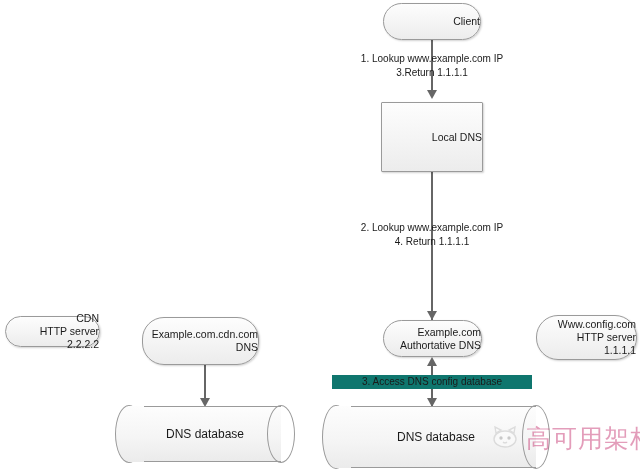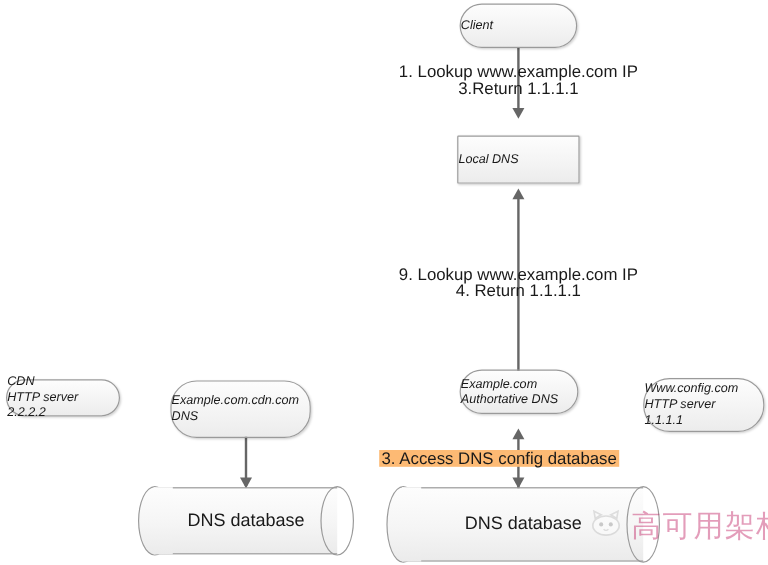--- a/index.html
+++ b/index.html
@@ -15,30 +15,29 @@
     font-family: "Liberation Sans", "DejaVu Sans", sans-serif;
     overflow: hidden;
   }
 
   
   .node {
     position: absolute;
     box-sizing: border-box;
     display: flex;
     flex-direction: column;
-    align-items: flex-start;
+    align-items: flex-end;
     justify-content: center;
     text-align: center;
     color: #1a1a1a;
     font-size: 10.5px;
     line-height: 13px;
     background: linear-gradient(180deg, #fdfdfd 0%, #f4f4f4 55%, #ececec 100%);
     border: 1px solid #9a9a9a;
     box-shadow: 1px 1px 2px rgba(0,0,0,0.18);
-    font-style: italic;
   }
   .node .line { display: block; white-space: nowrap; }
   .rounded { border-radius: 22px; }
   .rect { border-radius: 1px; }
 
   
   .cyl {
     position: absolute;
     box-sizing: border-box;
   }
@@ -73,21 +72,21 @@
     background: linear-gradient(180deg, #fdfdfd 0%, #f5f5f5 55%, #ebebeb 100%);
   }
   .cyl .label {
     position: absolute;
     left: 0; right: 0; top: 0; bottom: 0;
     display: flex;
     flex-direction: column;
     align-items: center;
     justify-content: center;
     text-align: center;
-    font-size: 15px;
+    font-size: 12px;
     line-height: 14px;
     color: #1a1a1a;
     z-index: 3;
   }
   .cyl .label .line { white-space: nowrap; }
 
   
   .vline {
     position: absolute;
     width: 2px;
@@ -99,21 +98,21 @@
     border-left: 5px solid transparent;
     border-right: 5px solid transparent;
   }
   .arrow-down { border-top: 9px solid #666; }
   .arrow-up { border-bottom: 9px solid #666; }
 
   
   .edge-label {
     position: absolute;
     text-align: center;
-    font-size: 14px;
+    font-size: 10px;
     line-height: 14px;
     color: #1a1a1a;
     white-space: nowrap;
   }
   .edge-label .line { display: block; }
 
   
   #watermark {
     position: absolute;
     display: flex;
@@ -150,48 +149,48 @@
 
   <div class="vline" style="left:204px; top:355px; height:50px;"></div>
   <div class="arrowhead arrow-down" style="left:200px; top:398px;"></div>
 
   <div class="edge-label" style="left:332px; top:52px; width:200px;">
     <span class="line">1. Lookup www.example.com IP</span>
     <span class="line">3.Return 1.1.1.1</span>
   </div>
 
   <div class="edge-label" style="left:332px; top:221px; width:200px;">
-    <span class="line">9. Lookup www.example.com IP</span>
+    <span class="line">2. Lookup www.example.com IP</span>
     <span class="line">4. Return 1.1.1.1</span>
   </div>
 
-  <div class="edge-label" style="left:316px; top:375px; width:200px; background:#fdba74;">
+  <div class="edge-label" style="left:332px; top:375px; width:200px; background:#0f766e;">
     <span class="line">3. Access DNS config database</span>
   </div>
 
   <div class="node rounded" style="left:383px; top:3px; width:98px; height:37px;">
     <span class="line">Client</span>
   </div>
 
-  <div class="node rect" style="left:381px; top:113px; width:102px; height:40px;">
+  <div class="node rect" style="left:381px; top:102px; width:102px; height:70px;">
     <span class="line">Local DNS</span>
   </div>
 
   <div class="node rounded" style="left:5px; top:316px; width:95px; height:31px;">
     <span class="line">CDN</span>
     <span class="line">HTTP server</span>
     <span class="line">2.2.2.2</span>
   </div>
 
   <div class="node rounded" style="left:142px; top:317px; width:117px; height:48px;">
     <span class="line">Example.com.cdn.com</span>
     <span class="line">DNS</span>
   </div>
 
-  <div class="node rounded" style="left:383px; top:308px; width:99px; height:37px;">
+  <div class="node rounded" style="left:383px; top:320px; width:99px; height:37px;">
     <span class="line">Example.com</span>
     <span class="line">Authortative DNS</span>
   </div>
 
   <div class="node rounded" style="left:536px; top:315px; width:101px; height:45px;">
     <span class="line">Www.config.com</span>
     <span class="line">HTTP server</span>
     <span class="line">1.1.1.1</span>
   </div>
 

